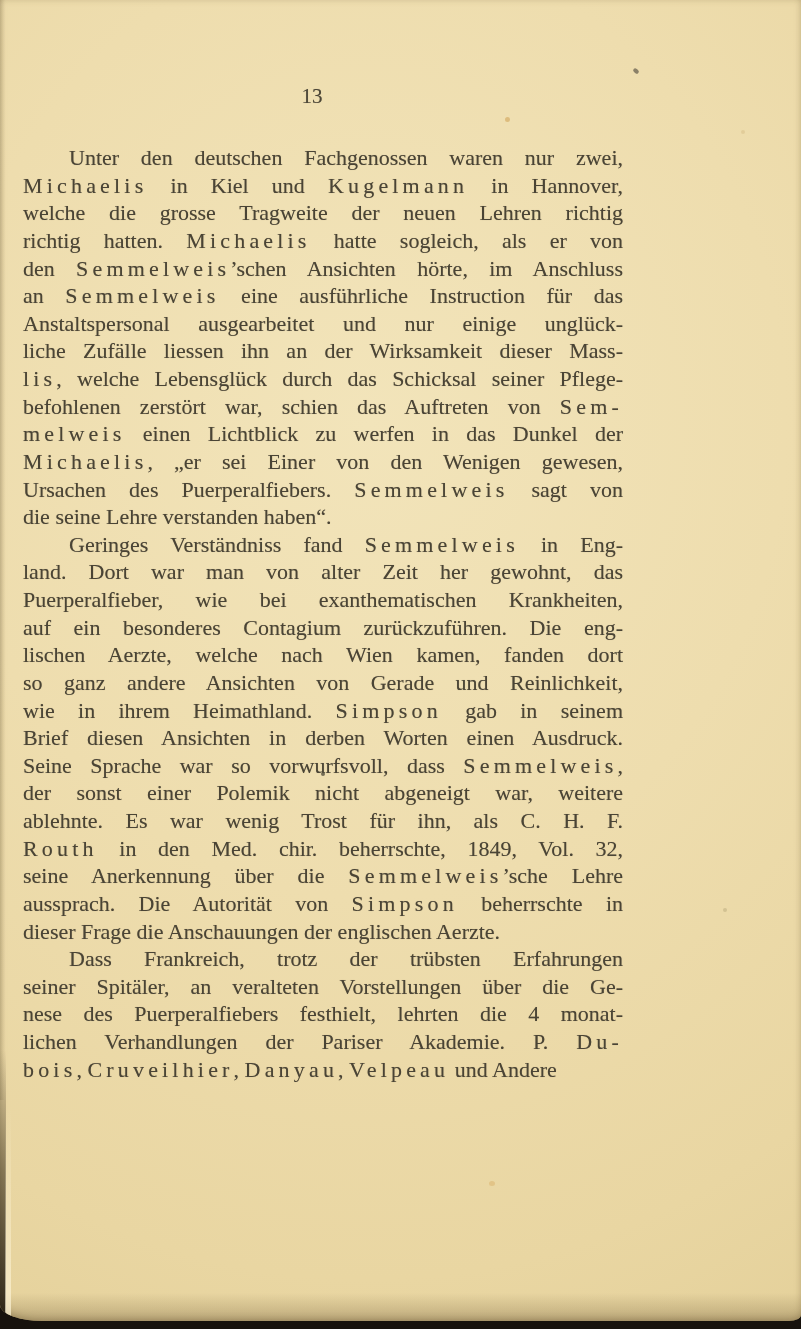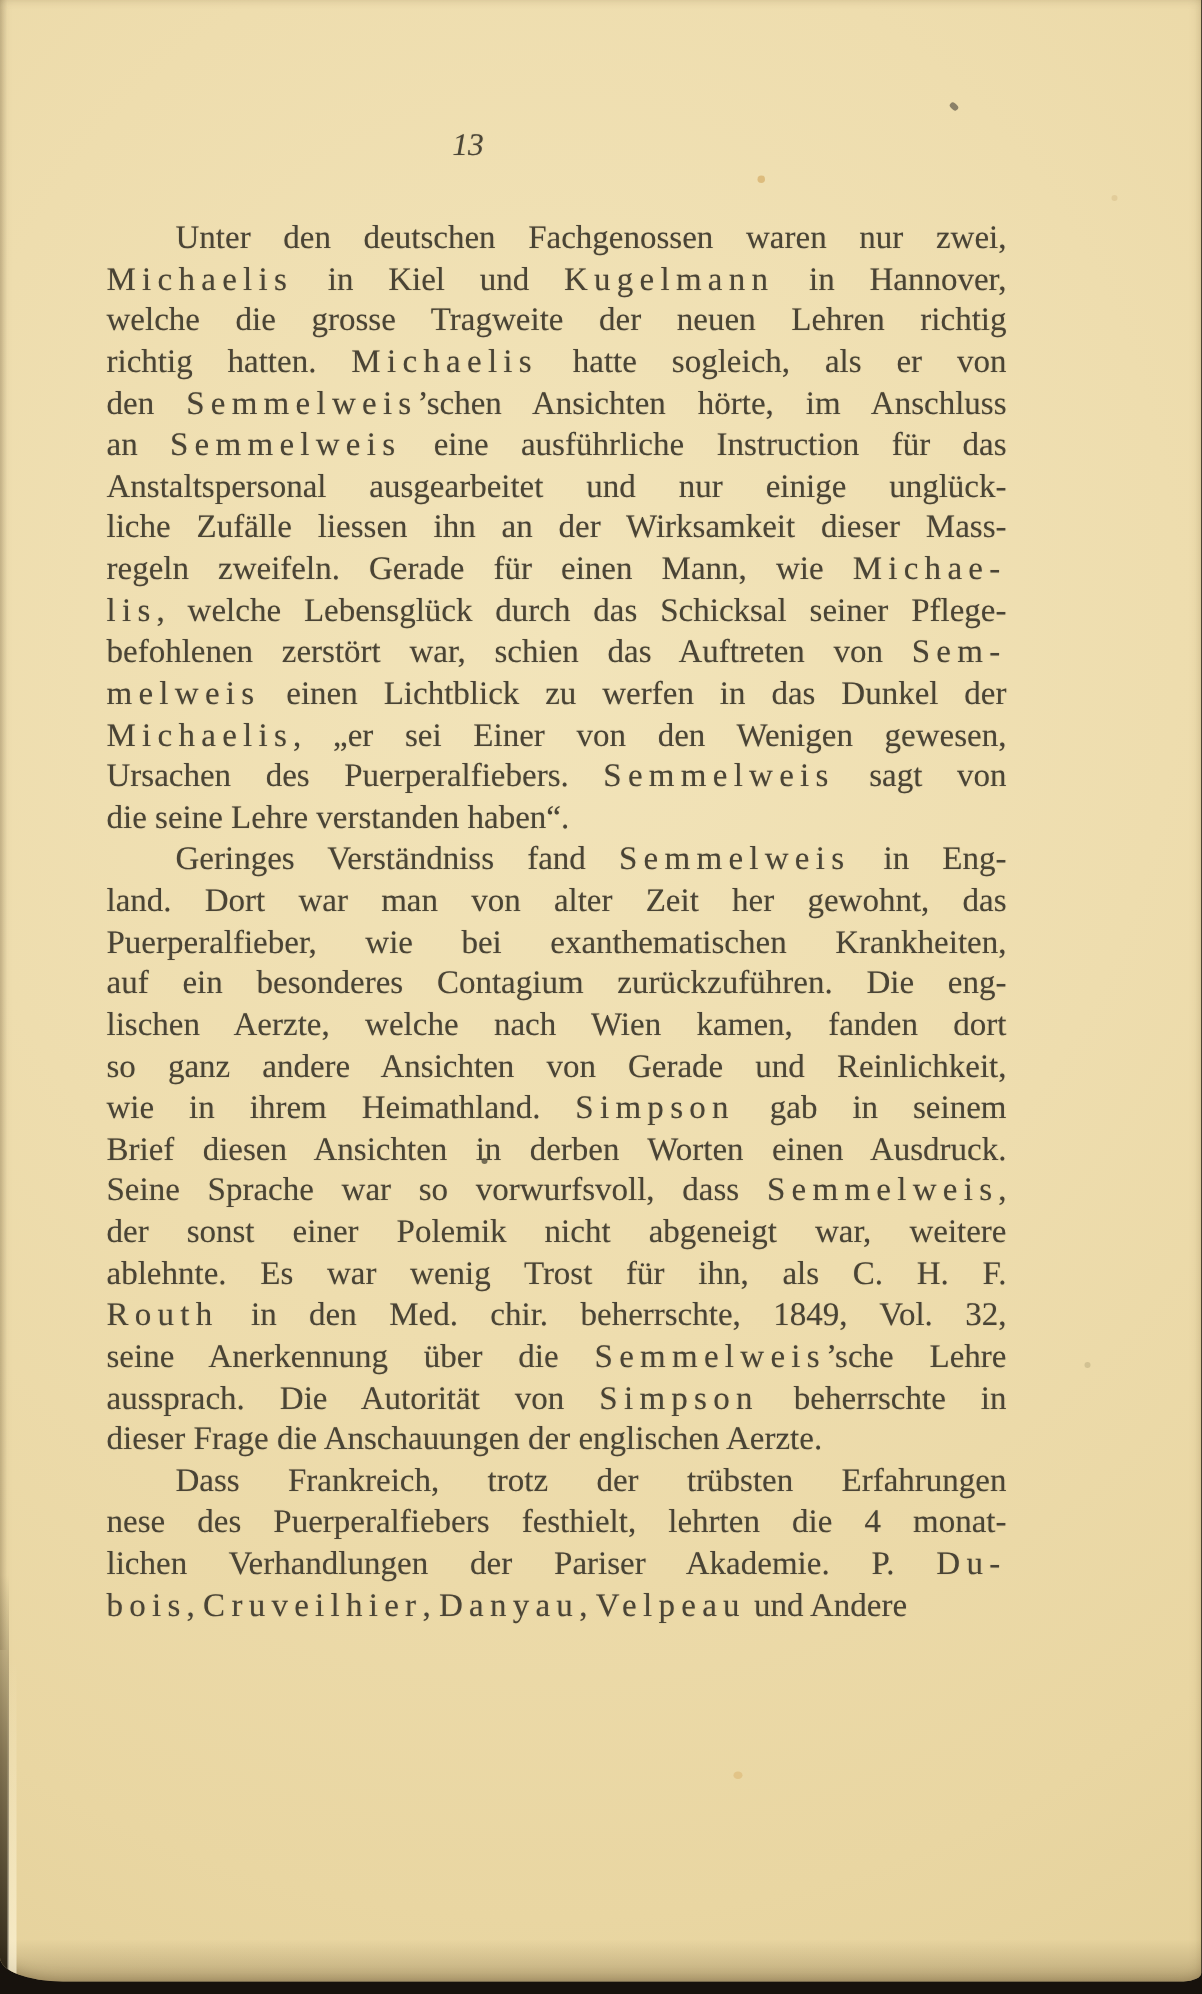--- a/index.html
+++ b/index.html
@@ -35,27 +35,25 @@
   }
   .left-highlight{
     position:absolute;left:5px;bottom:0;width:6px;height:215px;
     background:linear-gradient(to top, rgba(255,247,220,.70), rgba(255,247,220,0));
   }
   .page-number{
     position:absolute;top:84px;left:23px;width:578px;
     text-align:center;
     font-size:21px;color:#4c4637;
     text-shadow:0 0 .7px rgba(76,70,55,.45);
-    font-style:italic;
   }
   .text-block{
     position:absolute;left:23px;top:144px;width:600px;
     font-size:22px;line-height:27.63px;color:#4a4435;
     text-shadow:0 0 .7px rgba(76,70,55,.42);
-    margin-left:48px;
   }
   .line{
     text-align:justify;
     text-align-last:justify;
     -moz-text-align-last:justify;
   }
   .line.noj{text-align-last:left;-moz-text-align-last:left}
   .line.indent{text-indent:46px}
   .sp{letter-spacing:.19em}
   .speck{position:absolute;border-radius:50%}
@@ -74,21 +72,20 @@
   <div class="text-block">
       <div>
         <div class="line indent"><span>Unter den deutschen Fachgenossen waren nur zwei,</span></div>
         <div class="line"><span class="sp">Michaelis</span><span> in Kiel und </span><span class="sp">Kugelmann</span><span> in Hannover,</span></div>
         <div class="line"><span>welche die grosse Tragweite der neuen Lehren richtig</span></div>
         <div class="line"><span>richtig hatten. </span><span class="sp">Michaelis</span><span> hatte sogleich, als er von</span></div>
         <div class="line"><span>den </span><span class="sp">Semmelweis</span><span>’schen Ansichten hörte, im Anschluss</span></div>
         <div class="line"><span>an </span><span class="sp">Semmelweis</span><span> eine ausführliche Instruction für das</span></div>
         <div class="line"><span>Anstaltspersonal ausgearbeitet und nur einige unglück-</span></div>
         <div class="line"><span>liche Zufälle liessen ihn an der Wirksamkeit dieser Mass-</span></div>
-        <div class="line"><span>regeln zweifeln. Gerade für einen Mann, wie </span><span class="sp">Michae-</span></div>
         <div class="line"><span class="sp">lis</span><span>, welche Lebensglück durch das Schicksal seiner Pflege-</span></div>
         <div class="line"><span>befohlenen zerstört war, schien das Auftreten von </span><span class="sp">Sem-</span></div>
         <div class="line"><span class="sp">melweis</span><span> einen Lichtblick zu werfen in das Dunkel der</span></div>
         <div class="line"><span class="sp">Michaelis</span><span>, „er sei Einer von den Wenigen gewesen,</span></div>
         <div class="line"><span>Ursachen des Puerperalfiebers. </span><span class="sp">Semmelweis</span><span> sagt von</span></div>
         <div class="line noj"><span>die seine Lehre verstanden haben“.</span></div>
       </div>
       <div>
         <div class="line indent"><span>Geringes Verständniss fand </span><span class="sp">Semmelweis</span><span> in Eng-</span></div>
         <div class="line"><span>land. Dort war man von alter Zeit her gewohnt, das</span></div>
@@ -101,20 +98,21 @@
         <div class="line"><span>Seine Sprache war so vorwurfsvoll, dass </span><span class="sp">Semmelweis</span><span>,</span></div>
         <div class="line"><span>der sonst einer Polemik nicht abgeneigt war, weitere</span></div>
         <div class="line"><span>ablehnte. Es war wenig Trost für ihn, als C. H. F.</span></div>
         <div class="line"><span class="sp">Routh</span><span> in den Med. chir. beherrschte, 1849, Vol. 32,</span></div>
         <div class="line"><span>seine Anerkennung über die </span><span class="sp">Semmelweis</span><span>’sche Lehre</span></div>
         <div class="line"><span>aussprach. Die Autorität von </span><span class="sp">Simpson</span><span> beherrschte in</span></div>
         <div class="line noj"><span>dieser Frage die Anschauungen der englischen Aerzte.</span></div>
       </div>
       <div>
         <div class="line indent"><span>Dass Frankreich, trotz der trübsten Erfahrungen</span></div>
+        <div class="line"><span>seiner Spitäler, an veralteten Vorstellungen über die Ge-</span></div>
         <div class="line"><span>nese des Puerperalfiebers festhielt, lehrten die 4 monat-</span></div>
         <div class="line"><span>lichen Verhandlungen der Pariser Akademie. P. </span><span class="sp">Du-</span></div>
         <div class="line noj"><span class="sp">bois</span><span>, </span><span class="sp">Cruveilhier</span><span>, </span><span class="sp">Danyau</span><span>, </span><span class="sp">Velpeau</span><span> und Andere</span></div>
       </div>
     </div>
   <div class="bottom-shade"></div>
   <div class="left-soft"></div>
   <div class="left-dark"></div>
   <div class="left-highlight"></div>
   <div class="speck s1"></div>

